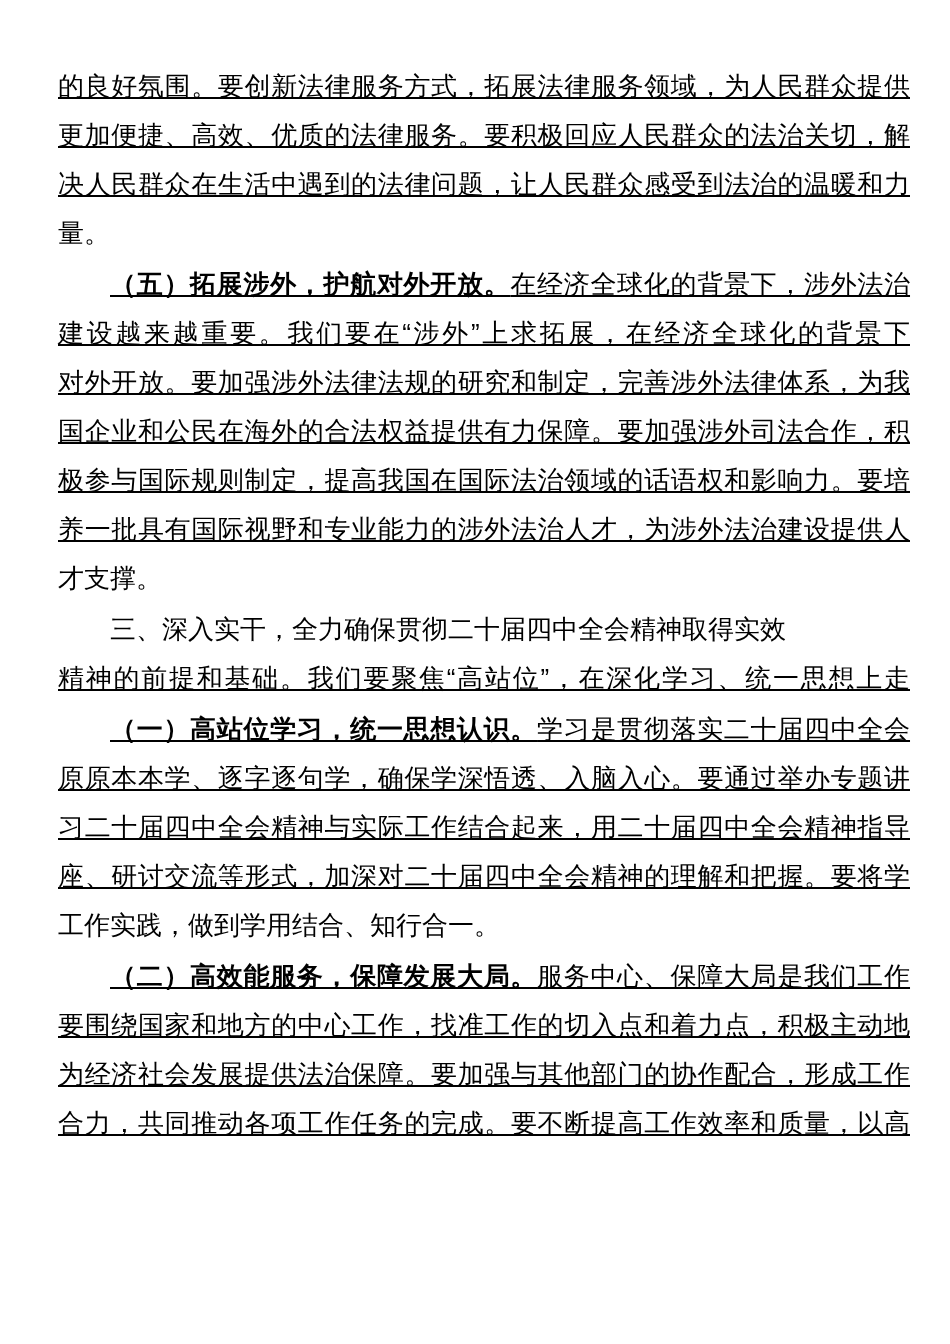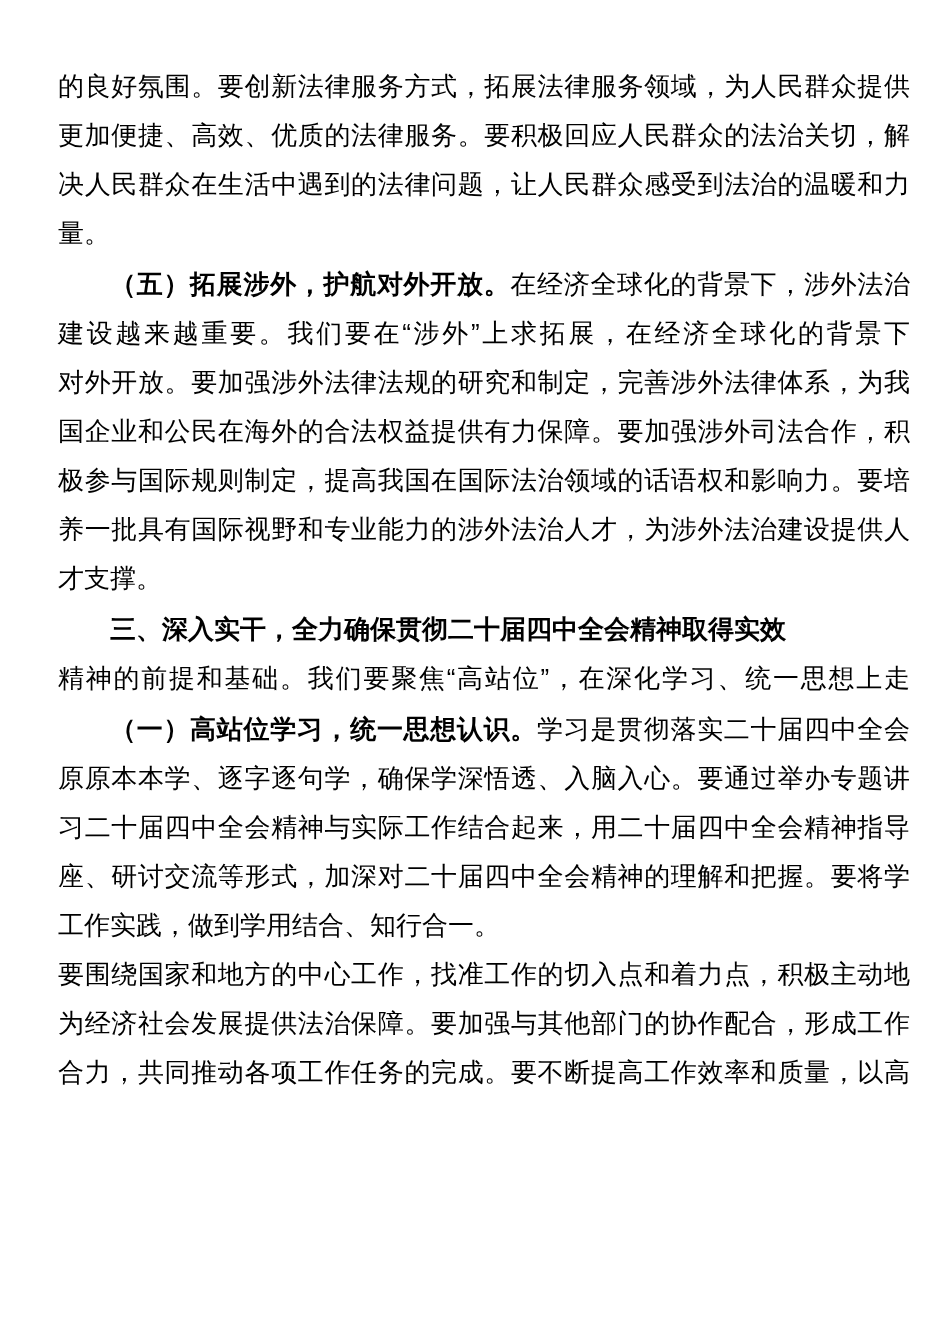--- a/index.html
+++ b/index.html
@@ -21,25 +21,26 @@
     color: #000000;
   }
   .doc-body { width: 852px; }
   .line {
     text-align: justify;
     letter-spacing: 0;
   }
   .line.fill {
     
     text-align-last: justify;
+    text-decoration: underline;
   }
   .line.indent { text-indent: 2em; }
   .line.para-start { margin-top: 2px; }
   .lead { font-weight: 700; }
-  .heading { font-weight: 700; }
+  .heading { font-weight: 400; }
 </style>
 </head>
 <body>
 
 <div class="page">
   <div class="doc-body" id="doc-body">
       <div class="line fill">的良好氛围。要创新法律服务方式，拓展法律服务领域，为人民群众提供</div>
       <div class="line fill">更加便捷、高效、优质的法律服务。要积极回应人民群众的法治关切，解</div>
       <div class="line fill">决人民群众在生活中遇到的法律问题，让人民群众感受到法治的温暖和力</div>
       <div class="line">量。</div>
@@ -50,17 +51,18 @@
       <div class="line fill">极参与国际规则制定，提高我国在国际法治领域的话语权和影响力。要培</div>
       <div class="line fill">养一批具有国际视野和专业能力的涉外法治人才，为涉外法治建设提供人</div>
       <div class="line">才支撑。</div>
       <div class="line indent para-start heading">三、深入实干，全力确保贯彻二十届四中全会精神取得实效</div>
       <div class="line fill">精神的前提和基础。我们要聚焦“高站位”，在深化学习、统一思想上走</div>
       <div class="line fill indent para-start"><span class="lead">（一）高站位学习，统一思想认识。</span>学习是贯彻落实二十届四中全会</div>
       <div class="line fill">原原本本学、逐字逐句学，确保学深悟透、入脑入心。要通过举办专题讲</div>
       <div class="line fill">习二十届四中全会精神与实际工作结合起来，用二十届四中全会精神指导</div>
       <div class="line fill">座、研讨交流等形式，加深对二十届四中全会精神的理解和把握。要将学</div>
       <div class="line">工作实践，做到学用结合、知行合一。</div>
+      <div class="line fill indent para-start"><span class="lead">（二）高效能服务，保障发展大局。</span>服务中心、保障大局是我们工作</div>
       <div class="line fill">要围绕国家和地方的中心工作，找准工作的切入点和着力点，积极主动地</div>
       <div class="line fill">为经济社会发展提供法治保障。要加强与其他部门的协作配合，形成工作</div>
       <div class="line fill">合力，共同推动各项工作任务的完成。要不断提高工作效率和质量，以高</div>
     </div>
 </div>
 
 </body></html>

